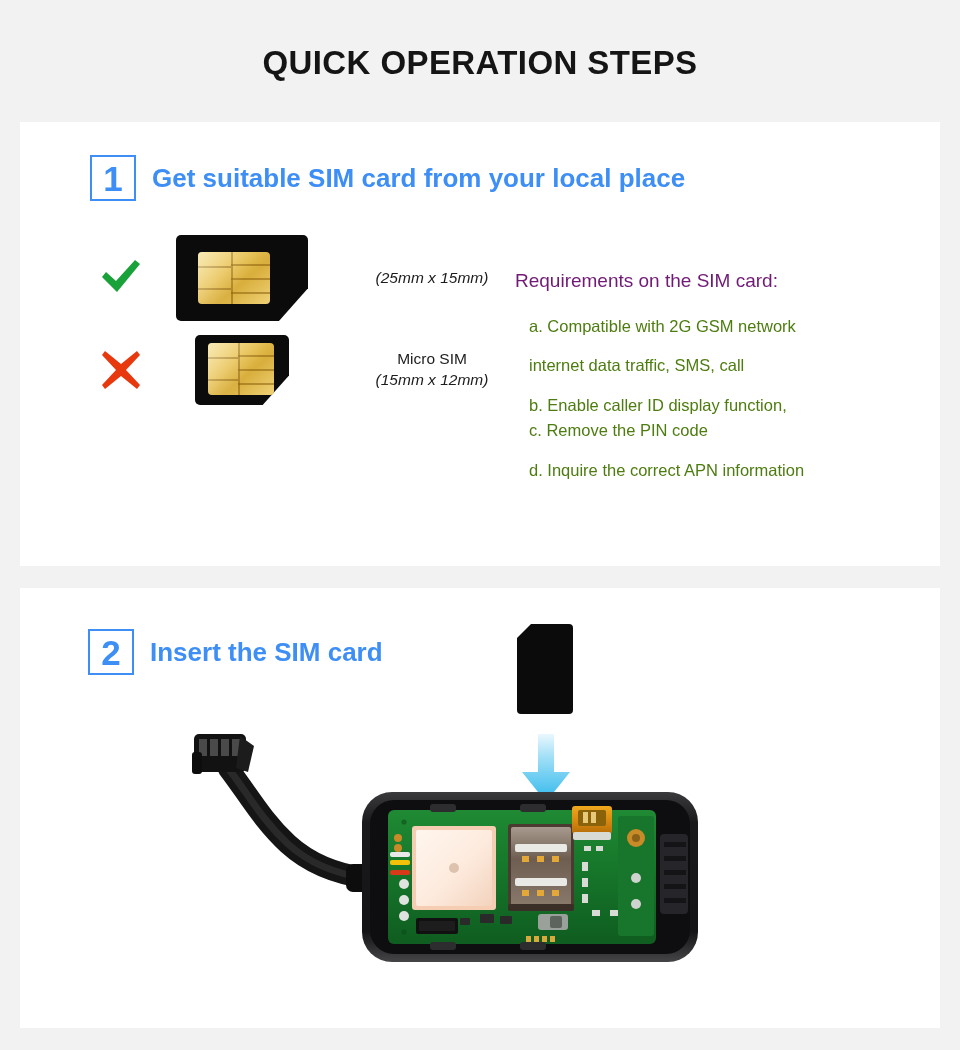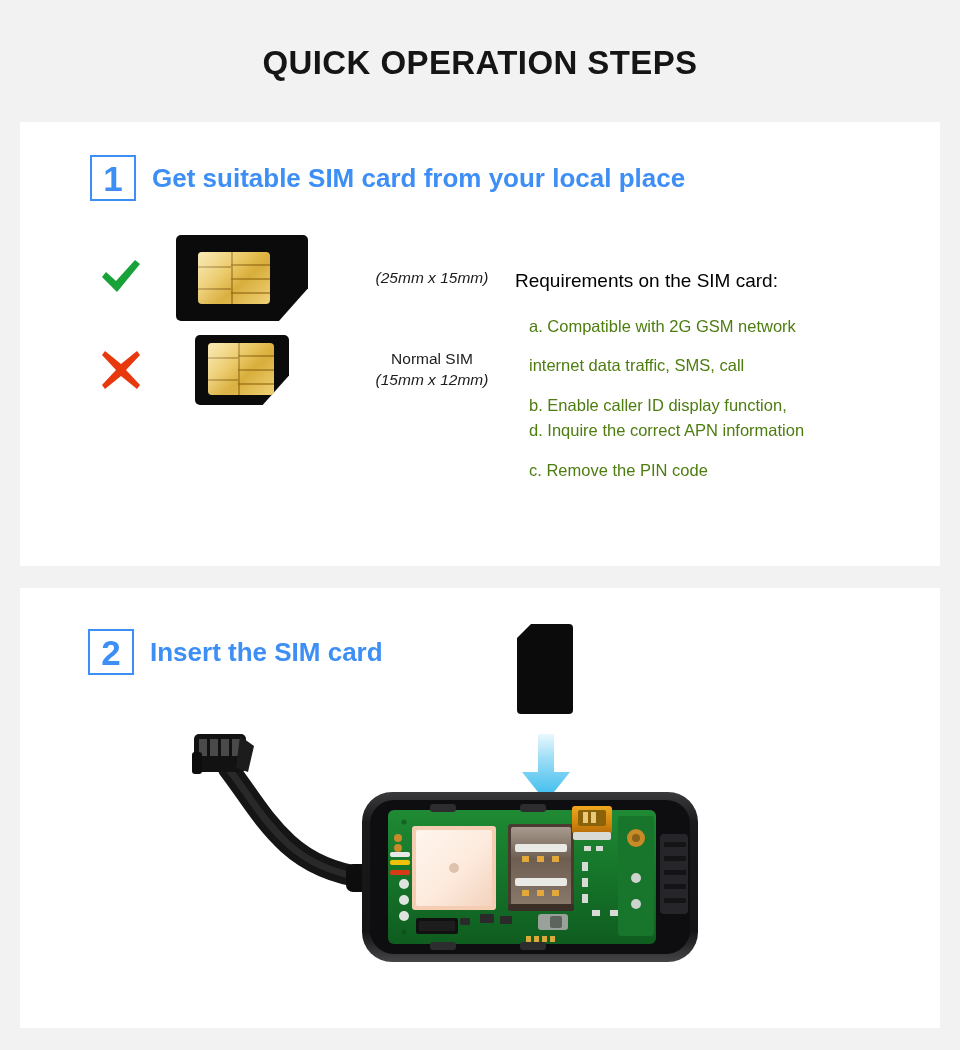--- a/index.html
+++ b/index.html
@@ -110,21 +110,21 @@
 
   
   .req {
     position: absolute; left: 495px; top: 148px;
     width: 400px;
     color: #1f1f1f;
   }
   .req-title {
     font-size: 19px;
     margin-bottom: 24px;
-    color: #000000;
+    color: #701a75;
   }
   .req-item {
     font-size: 16.5px;
     margin-bottom: 18px;
     line-height: 1.3;
     padding-left: 14px;
     color: #4d7c0f;
   }
 
   
@@ -200,35 +200,35 @@
               <div class="ln" style="left:0;top:14px;width:30px;"></div>
               <div class="ln" style="left:0;top:36px;width:30px;"></div>
               <div class="ln" style="left:30px;top:12px;width:36px;"></div>
               <div class="ln" style="left:30px;top:26px;width:36px;"></div>
               <div class="ln" style="left:30px;top:40px;width:36px;"></div>
               <div class="gloss"></div>
             </div>
           </div>
         </div>
         <div class="sim-caption">
-          <span class="l1">Normal SIM</span>
+          <span class="l1">Micro SIM</span>
           <span class="l2">(15mm x 12mm)</span>
         </div>
       </div>
 
 
     </div>
 
     <div class="req">
       <div class="req-title">Requirements on the SIM card:</div>
       <div class="req-item">a. Compatible with 2G GSM network</div>
       <div class="req-item">internet data traffic, SMS, call</div>
       <div class="req-item" style="margin-bottom:4px;">b. Enable caller ID display function,</div>
+      <div class="req-item">c. Remove the PIN code</div>
       <div class="req-item">d. Inquire the correct APN information</div>
-      <div class="req-item">c. Remove the PIN code</div>
     </div>
 
   </div>
 
   <div class="card" id="card-2">
 
     <div class="step-head" id="step2-head">
       <div class="num-box">2</div>
       <div class="step-title">Insert the SIM card</div>
     </div>

